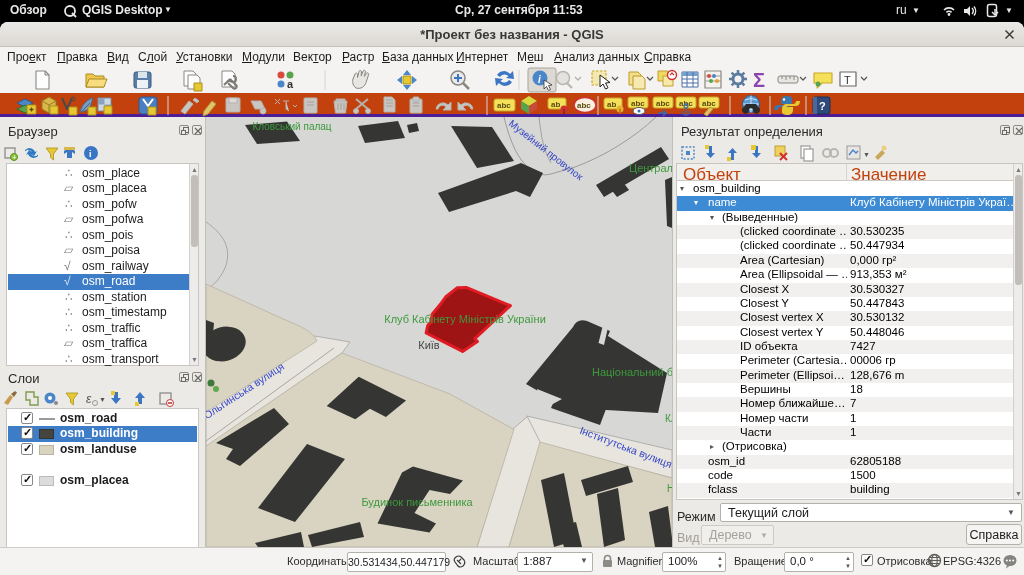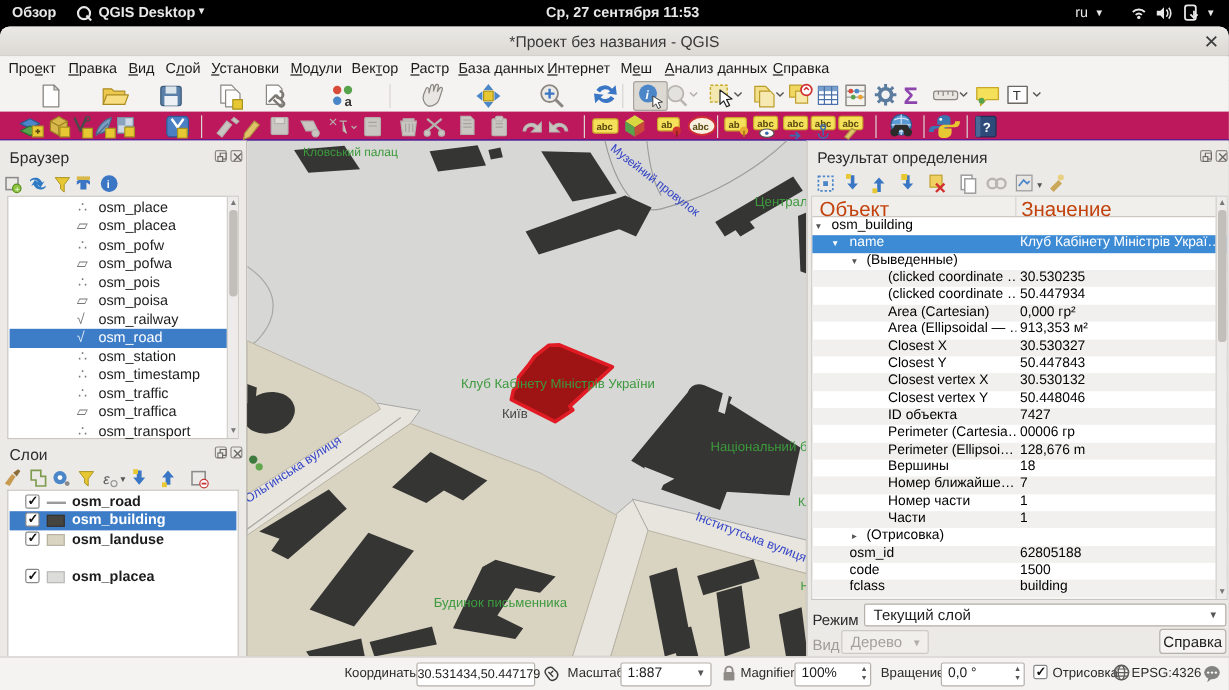--- a/index.html
+++ b/index.html
@@ -1,24 +1,24 @@
 <!DOCTYPE html>
 <html><head><meta charset="utf-8">
 <style>
 *{margin:0;padding:0;box-sizing:border-box}
 html,body{width:1024px;height:575px;overflow:hidden;font-family:"Liberation Sans",sans-serif;background:#000}
 .abs{position:absolute}
 #topbar{position:absolute;left:0;top:0;width:1024px;height:22px;background:#000;color:#e8e8e8;font-size:12px;font-weight:bold}
 #win{position:absolute;left:0;top:22px;width:1024px;height:553px;background:#f4f3f2;border-radius:8px 8px 0 0}
 #titlebar{position:absolute;left:0;top:0;width:1024px;height:25px;background:linear-gradient(#ebe9e6,#dcd9d4);border-radius:8px 8px 0 0;border-bottom:1px solid #c3bfb9}
-#titlebar .t{position:absolute;left:0;top:5px;width:100%;text-align:center;font-size:13px;font-weight:normal;color:#383838}
+#titlebar .t{position:absolute;left:0;top:5px;width:100%;text-align:center;font-size:13px;font-weight:bold;color:#383838}
 #menubar{position:absolute;left:0;top:25px;width:1024px;height:20px;background:#f4f3f2;font-size:12px;color:#1b1b1b}
 #menubar span{position:absolute;top:3px}
 #tb1{position:absolute;left:0;top:45px;width:1024px;height:26px;background:#f4f3f2}
-#tb2{position:absolute;left:0;top:71px;width:1024px;height:25px;background:#be185d;border-bottom:2px solid #4c1d95}
+#tb2{position:absolute;left:0;top:71px;width:1024px;height:25px;background:#c2410c;border-bottom:4px solid #4c1d95}
 #main{position:absolute;left:0;top:95px;width:1024px;height:308px}
 #ldock{position:absolute;left:0;top:0;width:206px;height:430px;background:#eceae7;border-right:1px solid #c2beb8}
 #rdock{position:absolute;left:672px;top:0;width:352px;height:430px;background:#eceae7;border-left:1px solid #c2beb8}
 .dtitle{font-size:13px;color:#2b2b2b;position:absolute}
 .dbtn{position:absolute;width:10px;height:10px;border:1px solid #8d8a85;border-radius:2px;color:#6b6965;font-size:8px;line-height:8px;text-align:center}
 .list{position:absolute;background:#fff;border:1px solid #c9c5c0}
 .row{position:absolute;left:1px;right:1px;height:16px;font-size:12px;color:#1c1c1c;white-space:nowrap}
 .sel{background:#3d7dc8;color:#fff}
 .sb{position:absolute;width:9px;background:#edecea;border-left:1px solid #d4d1cc}
 .sbthumb{position:absolute;left:1px;width:7px;background:#c2bfbb;border-radius:3px}

